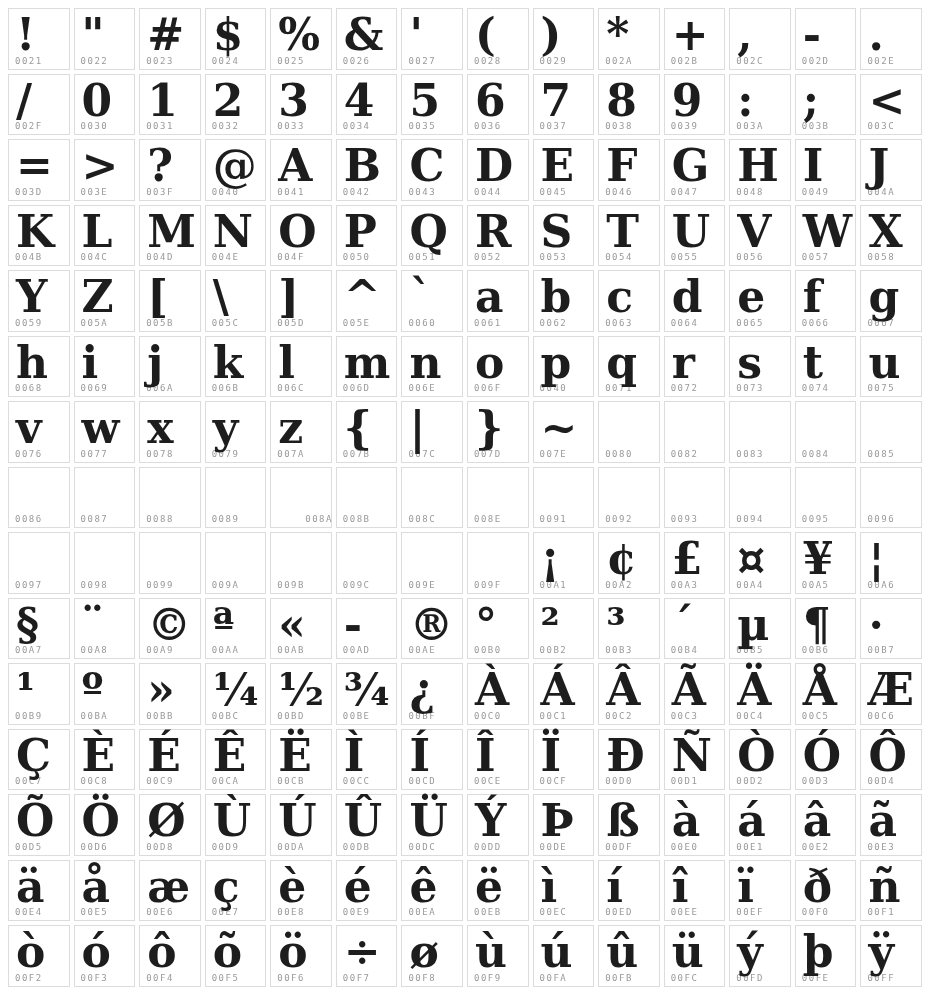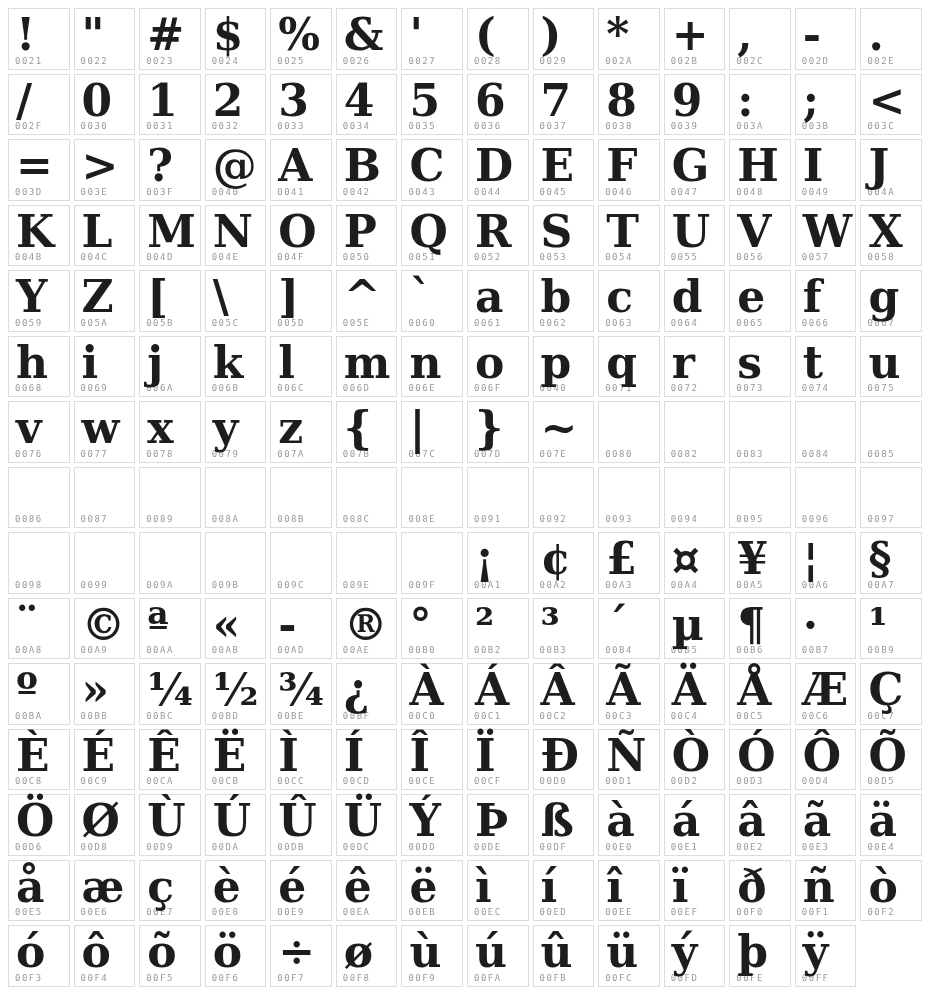--- a/index.html
+++ b/index.html
@@ -447,25 +447,29 @@
     <div class="cell" style="border-color: rgb(220, 220, 220);">
       <span class="glyph" style="color: rgb(29, 29, 29);"></span>
       <span class="code" style="color: rgb(154, 154, 154);">0086</span>
     </div>
     <div class="cell" style="border-color: rgb(220, 220, 220);">
       <span class="glyph" style="color: rgb(29, 29, 29);"></span>
       <span class="code" style="color: rgb(154, 154, 154);">0087</span>
     </div>
     <div class="cell" style="border-color: rgb(220, 220, 220);">
       <span class="glyph" style="color: rgb(29, 29, 29);"></span>
+      <span class="code" style="color: rgb(154, 154, 154);">0088</span>
+    </div>
+    <div class="cell" style="border-color: rgb(220, 220, 220);">
+      <span class="glyph" style="color: rgb(29, 29, 29);"></span>
       <span class="code" style="color: rgb(154, 154, 154);">0089</span>
     </div>
     <div class="cell" style="border-color: rgb(220, 220, 220);">
       <span class="glyph" style="color: rgb(29, 29, 29);"></span>
-      <span class="code" style="color: rgb(154, 154, 154);">008A</span>
+      <span class="code" style="color: rgb(154, 154, 154); margin-left: 28px;">008A</span>
     </div>
     <div class="cell" style="border-color: rgb(220, 220, 220);">
       <span class="glyph" style="color: rgb(29, 29, 29);"></span>
       <span class="code" style="color: rgb(154, 154, 154);">008B</span>
     </div>
     <div class="cell" style="border-color: rgb(220, 220, 220);">
       <span class="glyph" style="color: rgb(29, 29, 29);"></span>
       <span class="code" style="color: rgb(154, 154, 154);">008C</span>
     </div>
     <div class="cell" style="border-color: rgb(220, 220, 220);">

